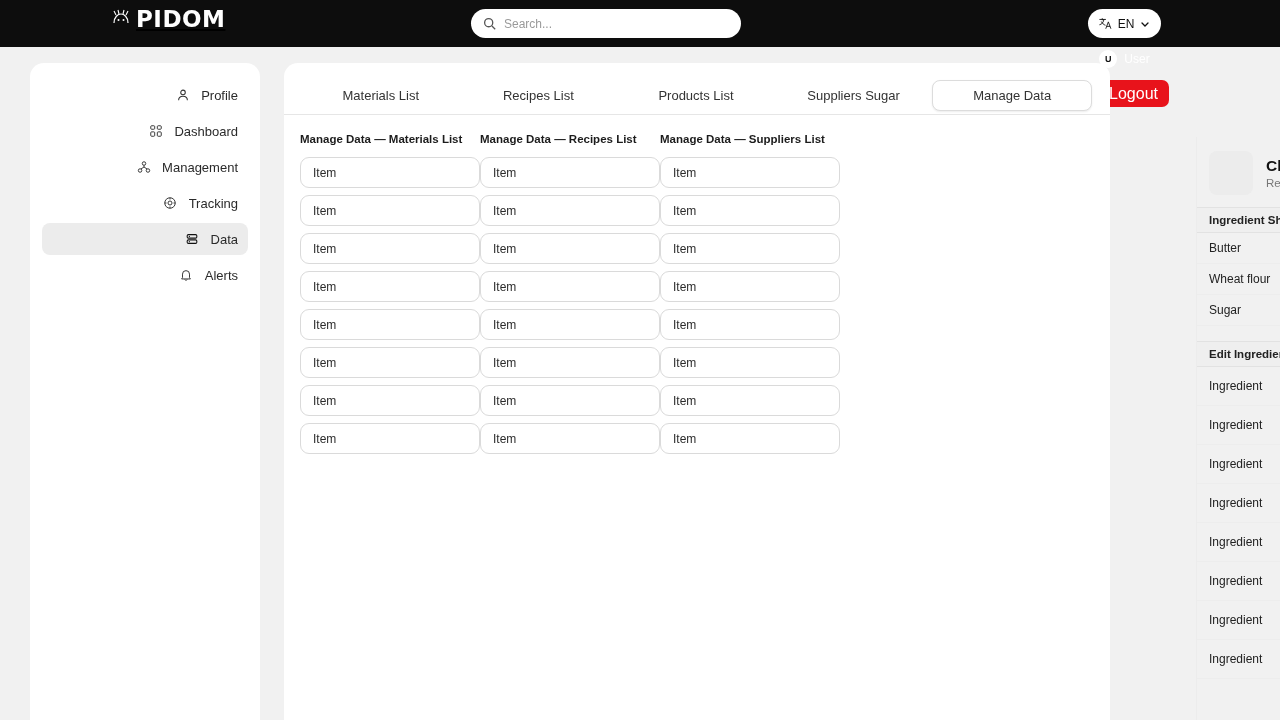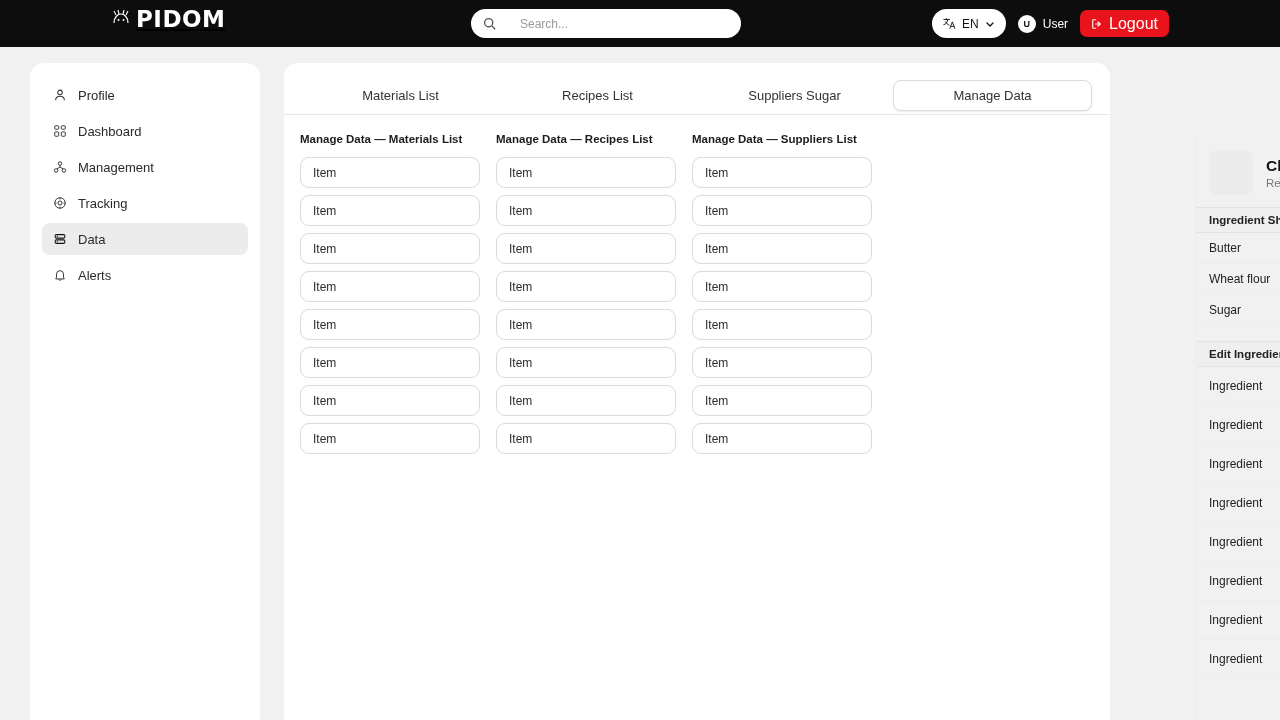--- a/index.html
+++ b/index.html
@@ -23,28 +23,28 @@
   .brand-logo {
     color: #fff; font-size: 11px; line-height: 10px; letter-spacing: -0.5px;
   }
   .brand-name {
     color: #fff; font-size: 23px; font-weight: bold; letter-spacing: 0.5px;
     font-family: "DejaVu Sans", sans-serif;
   }
   .search-wrap {
     position: absolute; left: 471px; top: 9px;
     width: 270px; height: 29px; background: #fff; border-radius: 15px;
-    display: flex; align-items: center; padding: 0 12px; gap: 24px;
+    display: flex; align-items: center; padding: 0 12px; gap: 8px;
   }
   .search-input {
     border: none; outline: none; font-size: 12px; color: #555;
     width: 100%; background: transparent; font-family: "Liberation Sans", sans-serif;
   }
   .search-input::placeholder { color: #9a9a9a; }
-  .topright { position: absolute; right: 111px; top: 9px; display: flex; align-items: center; gap: 12px; }
+  .topright { position: absolute; right: 111px; top: 9px; display: flex; align-items: center; gap: 12px; flex-direction: column; }
   .lang-pill {
     height: 29px; background: #fff; border-radius: 15px; display: flex;
     align-items: center; gap: 6px; padding: 0 11px; font-size: 12px; color: #111;
   }
   .user-chip { display: flex; align-items: center; gap: 7px; color: #fff; font-size: 12px; }
   .avatar {
     width: 18px; height: 18px; border-radius: 50%; background: #fff; color: #111;
     font-size: 9px; display: flex; align-items: center; justify-content: center; font-weight: bold;
   }
   .logout-btn {
@@ -54,21 +54,21 @@
   }
 
   
   .sidebar {
     position: absolute; left: 30px; top: 63px; width: 230px; height: 657px;
     background: #fff; border-radius: 14px 14px 0 0;
     padding: 16px 12px;
   }
   .nav-item {
     display: flex; align-items: center; gap: 11px; height: 32px; padding: 0 10px;
-    border-radius: 8px; font-size: 13px; color: #2a2a2a; margin-bottom: 4px; cursor: pointer;
+    border-radius: 8px; font-size: 13px; color: #2a2a2a; margin-bottom: 4px; cursor: pointer; justify-content: flex-end;
   }
   .nav-item.active { background: #ececec; font-weight: 500; }
   .nav-ico { width: 15px; height: 15px; display: flex; align-items: center; justify-content: center; }
 
   
   .main {
     position: absolute; left: 284px; top: 63px; width: 826px; height: 657px;
     background: #fff; border-radius: 14px 14px 0 0;
   }
   .tabs {
@@ -78,21 +78,21 @@
   .tab {
     flex: 1; text-align: center; font-size: 13px; color: #333; padding: 7px 4px;
     cursor: pointer; border-radius: 8px;
   }
   .tab.active {
     background: #fff; border: 1px solid #dcdcdc; box-shadow: 0 1px 2px rgba(0,0,0,.08);
     font-weight: 500;
   }
   .content { display: flex; padding: 18px 16px 0 16px; gap: 16px; }
 
-  .columns { display: flex; gap: 16px; }
+  .columns { display: flex; gap: 0; }
   .col { width: 180px; }
   .col-title { font-size: 11.5px; font-weight: bold; color: #1c1c1c; margin-bottom: 12px; }
   .item-pill {
     height: 31px; border: 1px solid #dadada; border-radius: 9px; display: flex;
     align-items: center; padding: 8px 12px; font-size: 12px; color: #2c2c2c;
     margin-bottom: 7px; background: #fff; cursor: pointer;
   }
 
   
   .detail {
@@ -244,20 +244,21 @@
       </span>
       <span>Alerts</span>
     </div>
   </div>
 
   <div class="main">
 
     <div class="tabs">
       <div class="tab">Materials List</div>
       <div class="tab">Recipes List</div>
+      <div class="tab">Products List</div>
       <div class="tab">Suppliers Sugar</div>
       <div class="tab active">Manage Data</div>
     </div>
 
     <div class="content">
       <div class="columns">
 
         <div class="col">
           <div class="col-title">Manage Data — Materials List</div>
           <div class="item-pill">Item</div>

